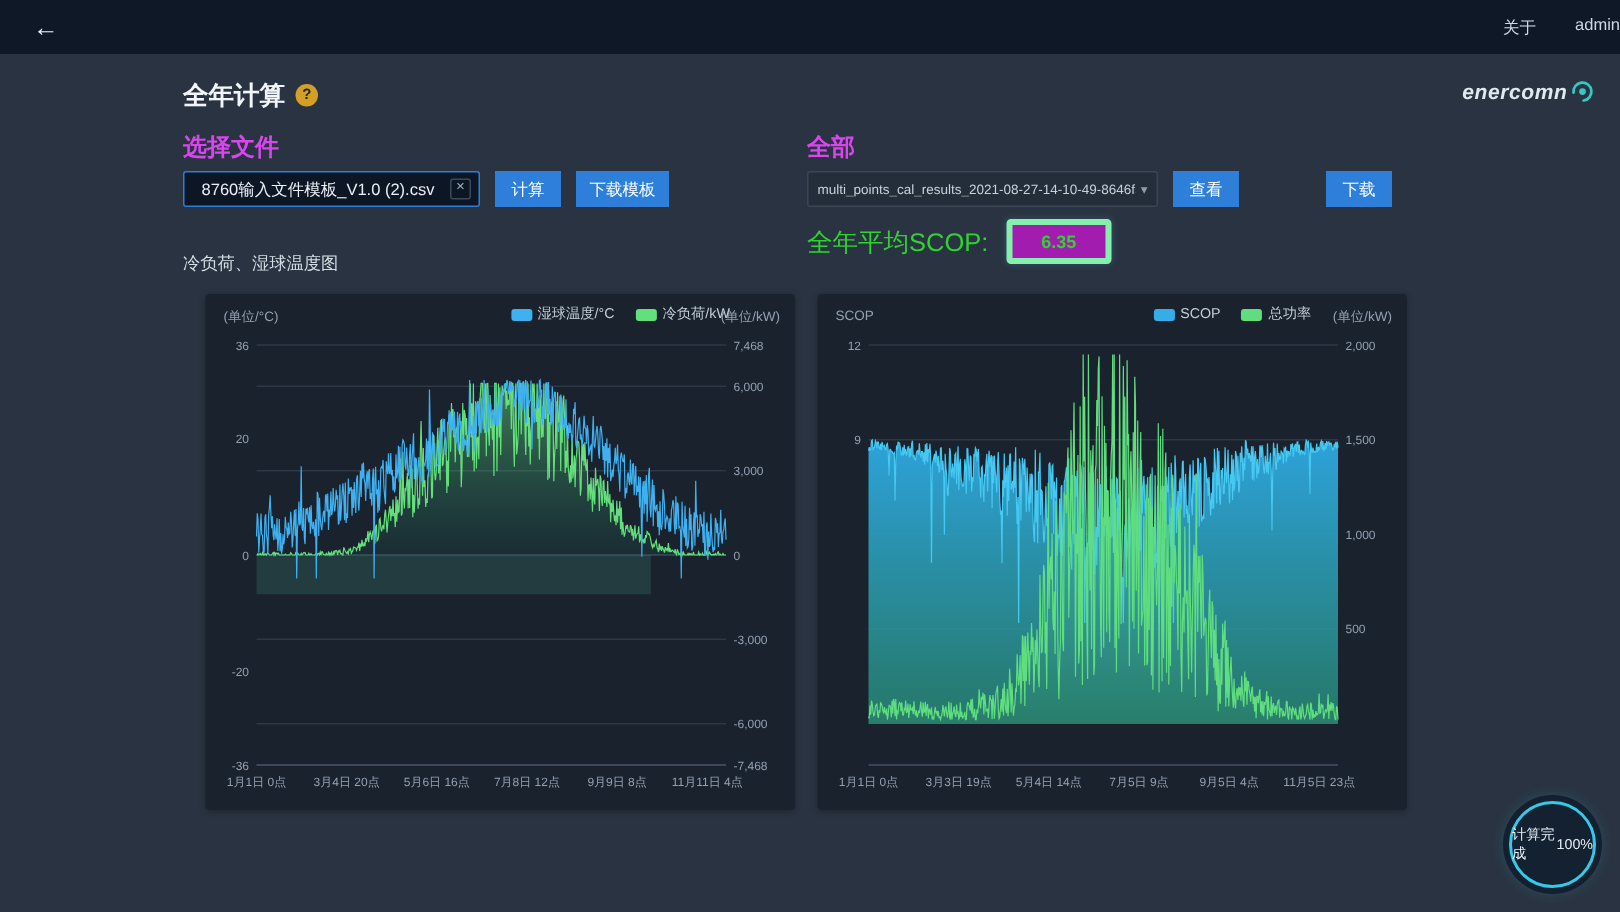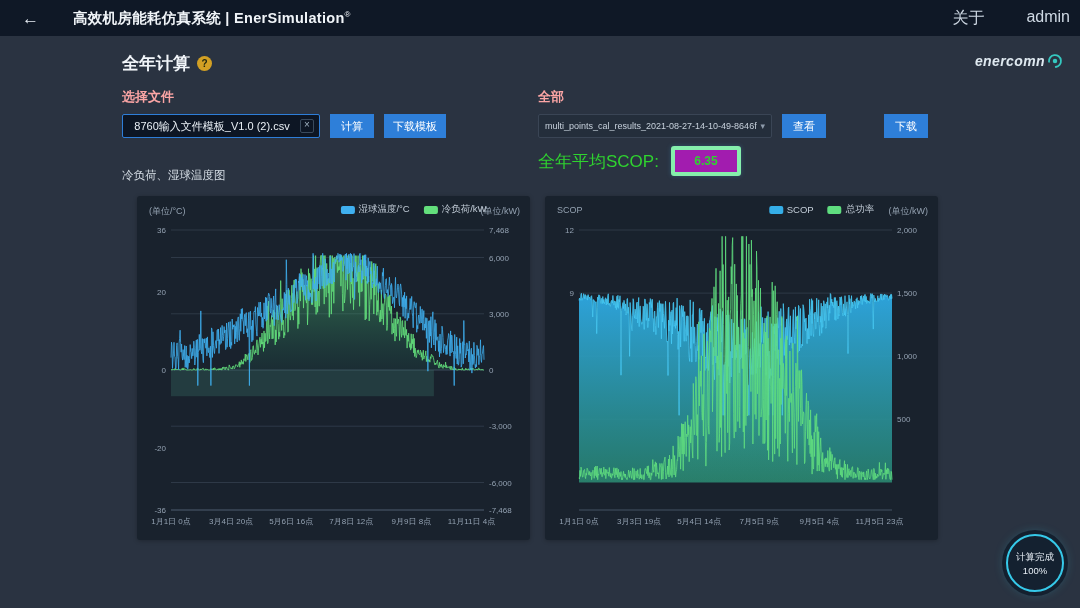--- a/index.html
+++ b/index.html
@@ -6,31 +6,31 @@
   body{
     width:1080px;height:608px;position:relative;overflow:hidden;
     background:#2a3341;color:#dfe6ee;
     font-family:"Liberation Sans","DejaVu Sans",sans-serif;
   }
   
   .topbar{position:absolute;top:0;left:0;right:0;height:36px;background:#0f1826;display:flex;align-items:center;z-index:5}
   .back{margin-left:16px;font-size:17px;color:#e8eef5;background:none;border:none;cursor:pointer;line-height:1}
   .apptitle{margin-left:28px;font-size:14.5px;font-weight:bold;color:#f0f4f8;letter-spacing:.3px}
   .apptitle sup{font-size:8px;font-weight:normal}
-  .top-right{margin-left:auto;display:flex;gap:42px;margin-right:10px;font-size:16px;color:#cfd9e4}
+  .top-right{margin-left:auto;display:flex;gap:26px;margin-right:0;font-size:11px;color:#cfd9e4}
   .top-right span{cursor:pointer}
   
   .page-title{position:absolute;left:122px;top:52px;display:flex;align-items:center;gap:7px}
   .page-title h1{margin:0;font-size:17px;color:#f2f6fa}
   .help{width:15px;height:15px;border-radius:50%;background:#d2a024;color:#21280f;font-size:10px;font-weight:bold;
         display:inline-flex;align-items:center;justify-content:center;cursor:pointer}
   .logo{position:absolute;right:16px;top:52px;display:flex;align-items:center;gap:1px;
         font-size:14px;font-weight:bold;font-style:italic;color:#dfe9f0;letter-spacing:.4px}
   
-  .section-label{position:absolute;top:88px;font-size:13px;font-weight:bold;color:#fca5a5}
+  .section-label{position:absolute;top:88px;font-size:16px;font-weight:bold;color:#d946ef}
   #lbl-file{left:122px}
   #lbl-all{left:538px}
   .file-input{position:absolute;left:122px;top:114px;width:198px;height:24px;background:#0d1624;
       border:1px solid #2e7ed8;border-radius:2px;display:flex;align-items:center;box-sizing:border-box;
       padding:0 5px;font-size:11px;color:#eaf0f6;cursor:pointer}
   .file-input .val{flex:1;text-align:center;white-space:nowrap;overflow:hidden}
   .clear{color:#9fb0c0;font-size:10px;margin-left:4px;border:1px solid #3a4a5c;border-radius:2px;
       width:12px;height:12px;line-height:10px;text-align:center;cursor:pointer;flex:none}
   .btn{position:absolute;height:24px;background:#2e7fd9;color:#fff;border:none;border-radius:0;
       font-size:11px;cursor:pointer;padding:0;font-family:inherit}
@@ -58,29 +58,28 @@
   .corner.r{right:10px}
   .legend{position:absolute;top:7px;left:50%;transform:translateX(calc(-50% + 80px));display:flex;gap:14px;align-items:center}
   .leg-item{display:flex;align-items:center;gap:4px;font-size:9.5px;color:#c3cdd8;cursor:pointer}
   .sw{width:14px;height:8px;border-radius:2px;display:inline-block}
   svg.plot{position:absolute;left:0;top:0;width:393px;height:344px}
   svg.plot text{font-size:8px;fill:#93a1b1}
   
   .progress{position:absolute;left:1006px;top:534px;width:58px;height:58px;border-radius:50%;
       background:#142130;border:2px solid #36c9e9;box-sizing:border-box;
       box-shadow:0 0 0 4px rgba(16,26,40,.85),0 0 12px rgba(54,201,233,.4);
-      display:flex;flex-direction:column;align-items:center;justify-content:center;gap:1px}
+      display:flex;flex-direction:row;align-items:center;justify-content:center;gap:1px}
   .progress span{font-size:9.5px;color:#e6edf4}
 </style>
 </head>
 <body>
 
 <header class="topbar">
   <button class="back">←</button>
-  <div class="apptitle"><span>高效机房能耗仿真系统 | EnerSimulation</span><sup>®</sup></div>
   <div class="top-right">
     <span>关于</span>
     <span>admin</span>
   </div>
 </header>
 
 <div class="page-title">
   <h1>全年计算</h1>
   <span class="help">?</span>
 </div>

